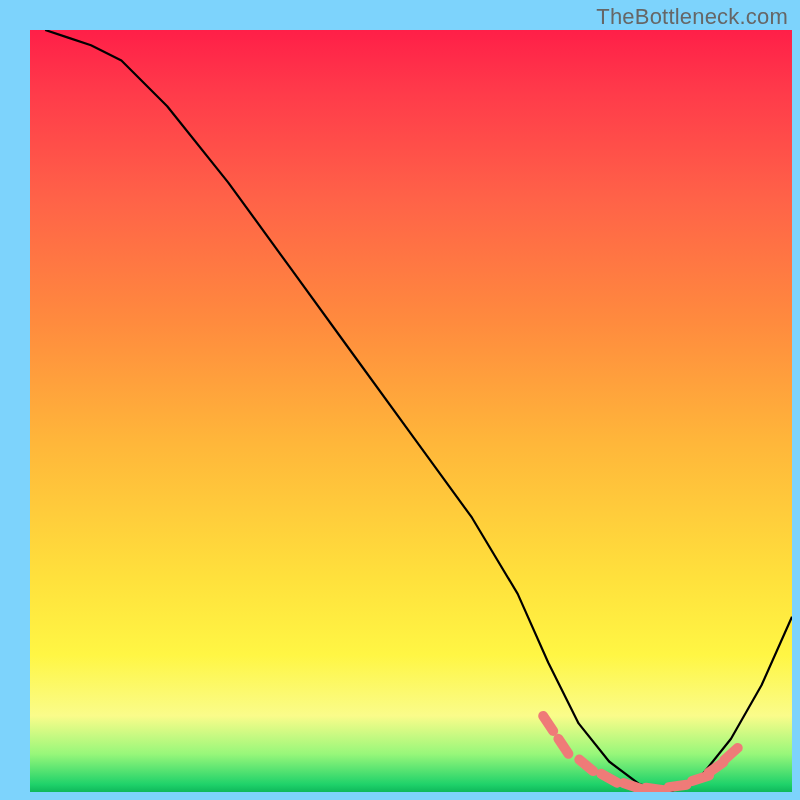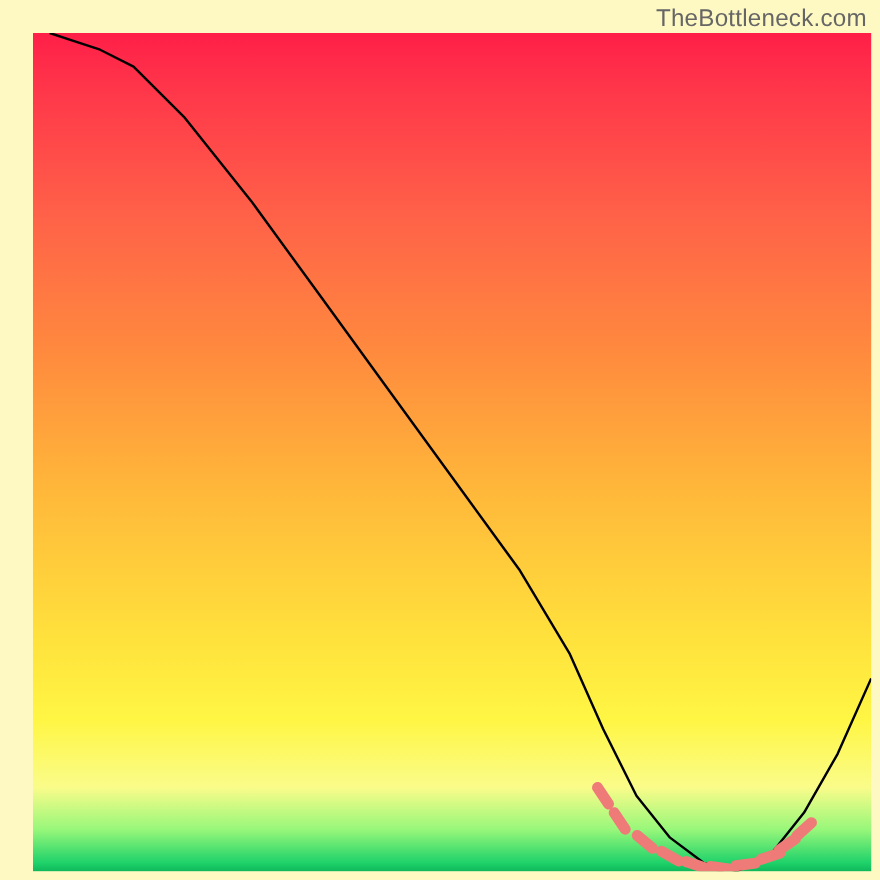--- a/index.html
+++ b/index.html
@@ -8,21 +8,21 @@
     width: 800px;
     height: 800px;
     background: #000;
     font-family: Arial, Helvetica, sans-serif;
     position: relative;
     overflow: hidden;
   }
   .outer {
     position: absolute;
     inset: 0;
-    background: #fef9c3;
+    background: #7dd3fc;
     text-decoration: underline;
   }
   .watermark {
     position: absolute;
     top: 4px;
     right: 12px;
     color: #666;
     font-size: 22px;
     font-weight: 500;
     letter-spacing: 0.2px;

